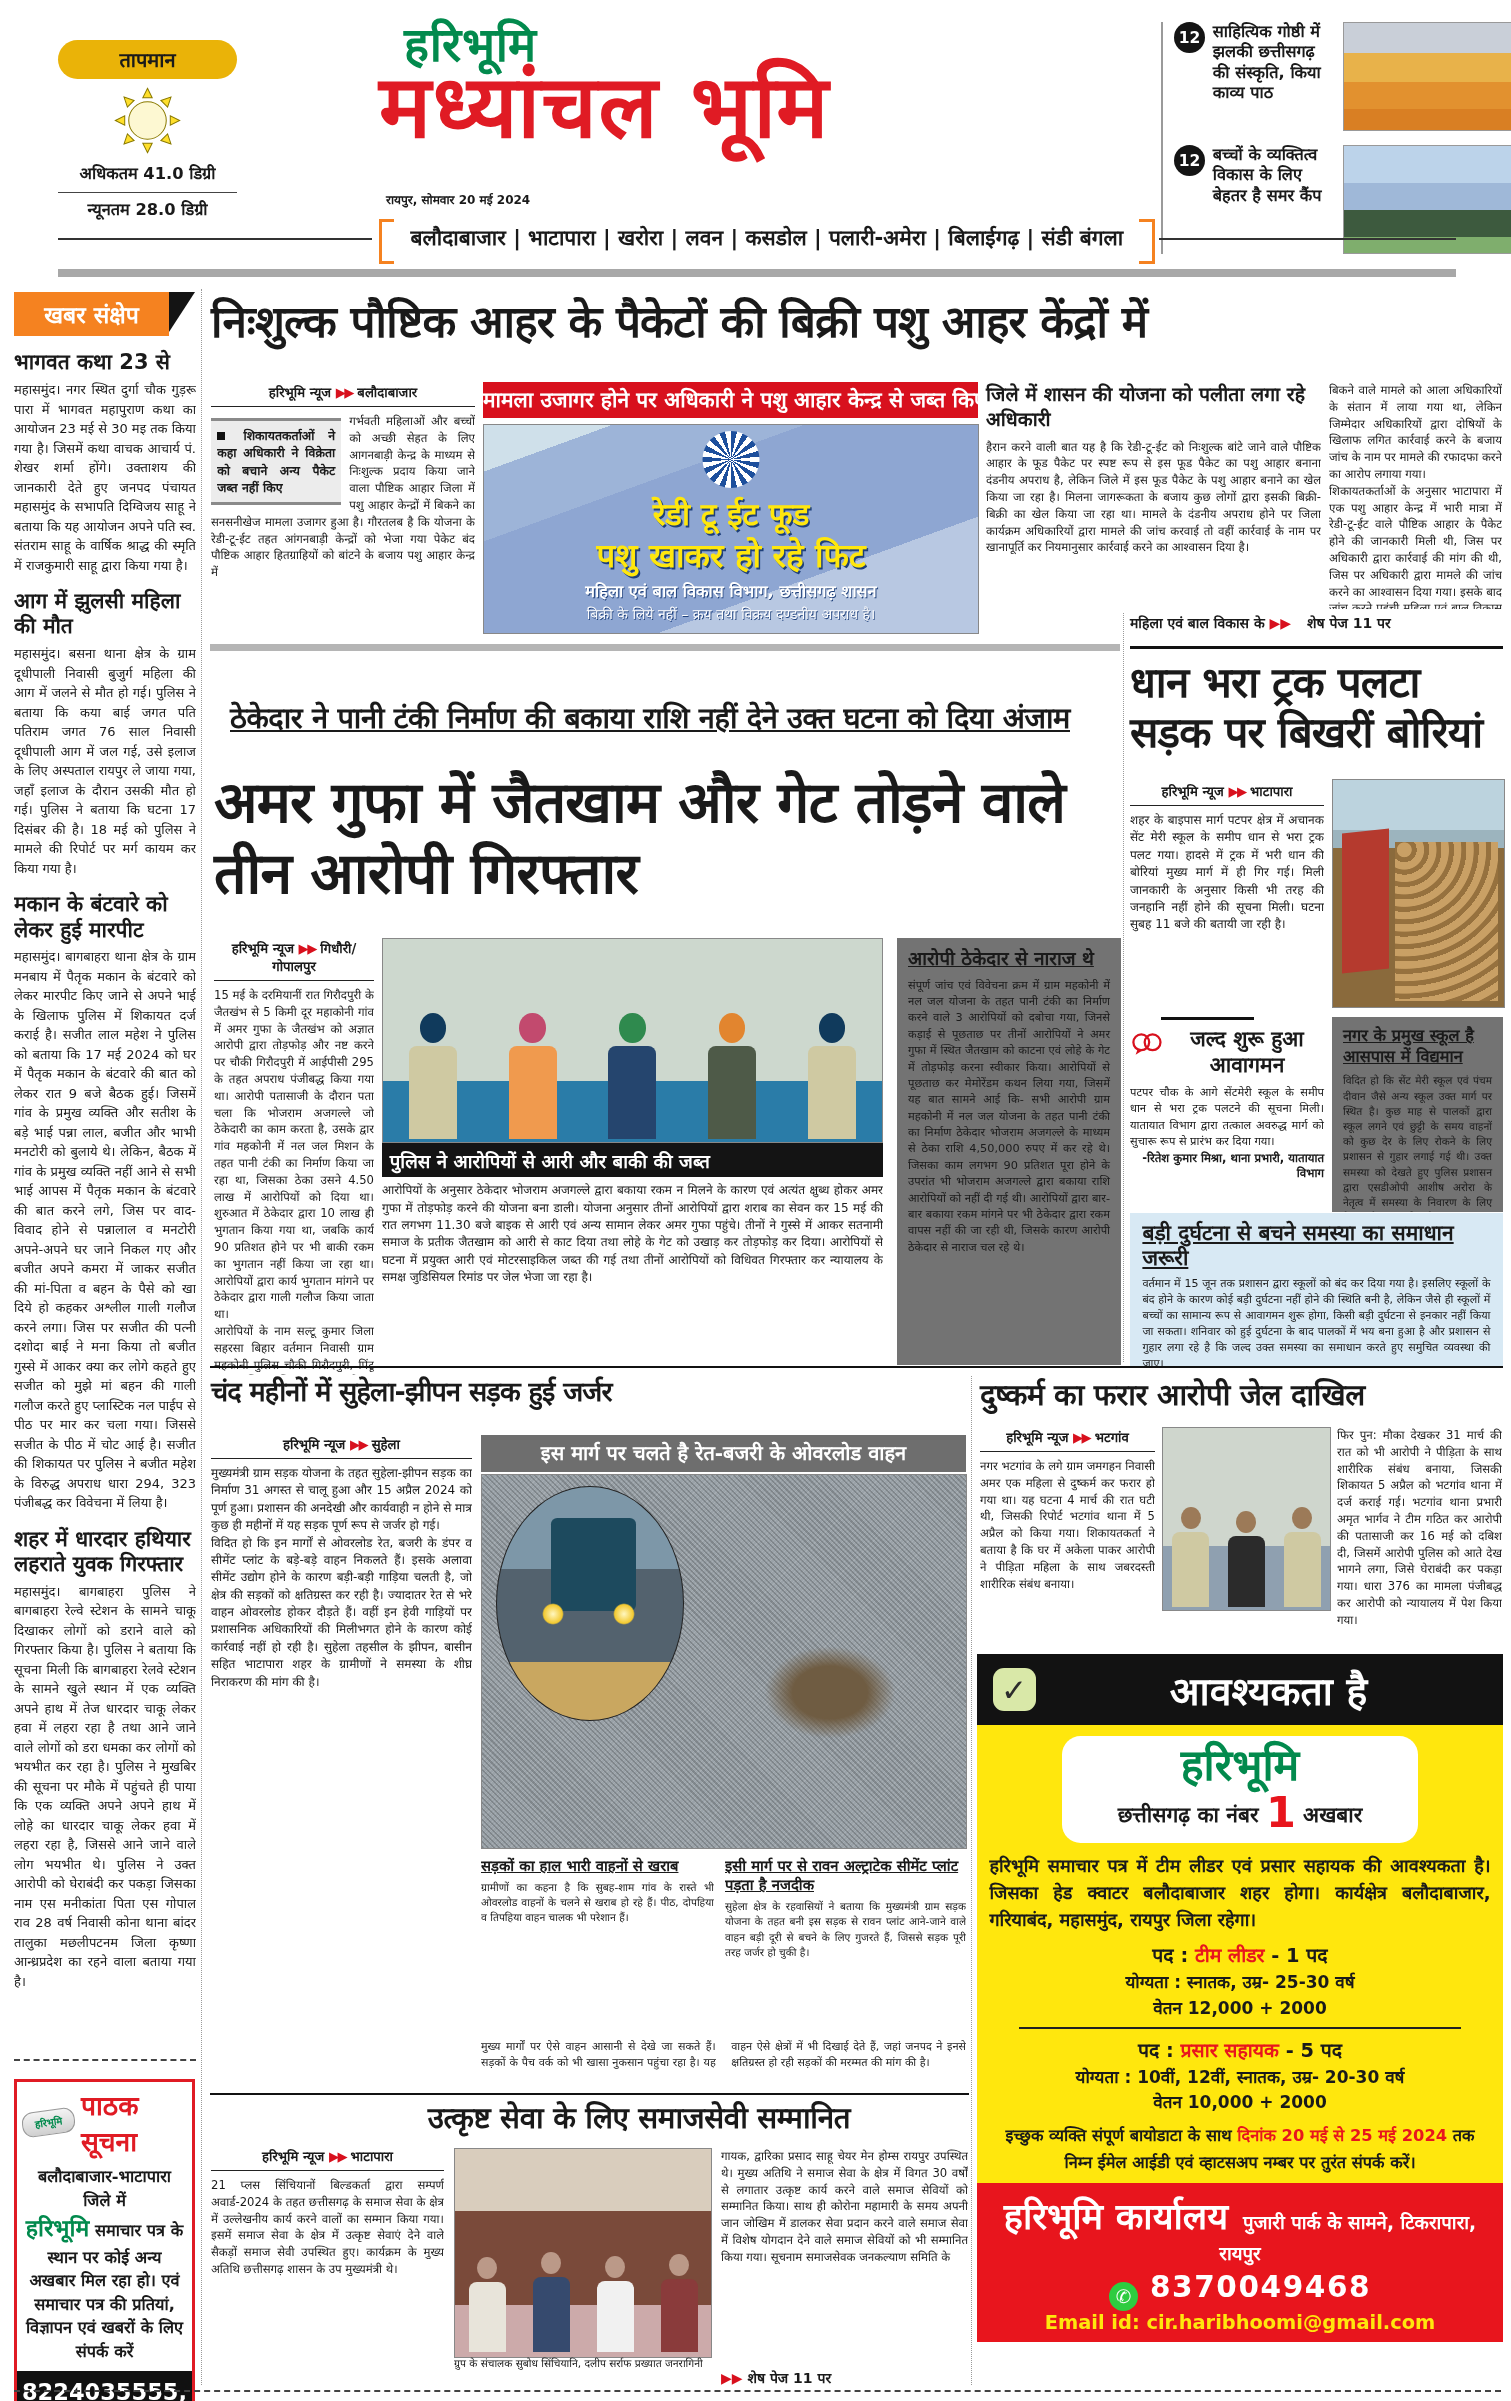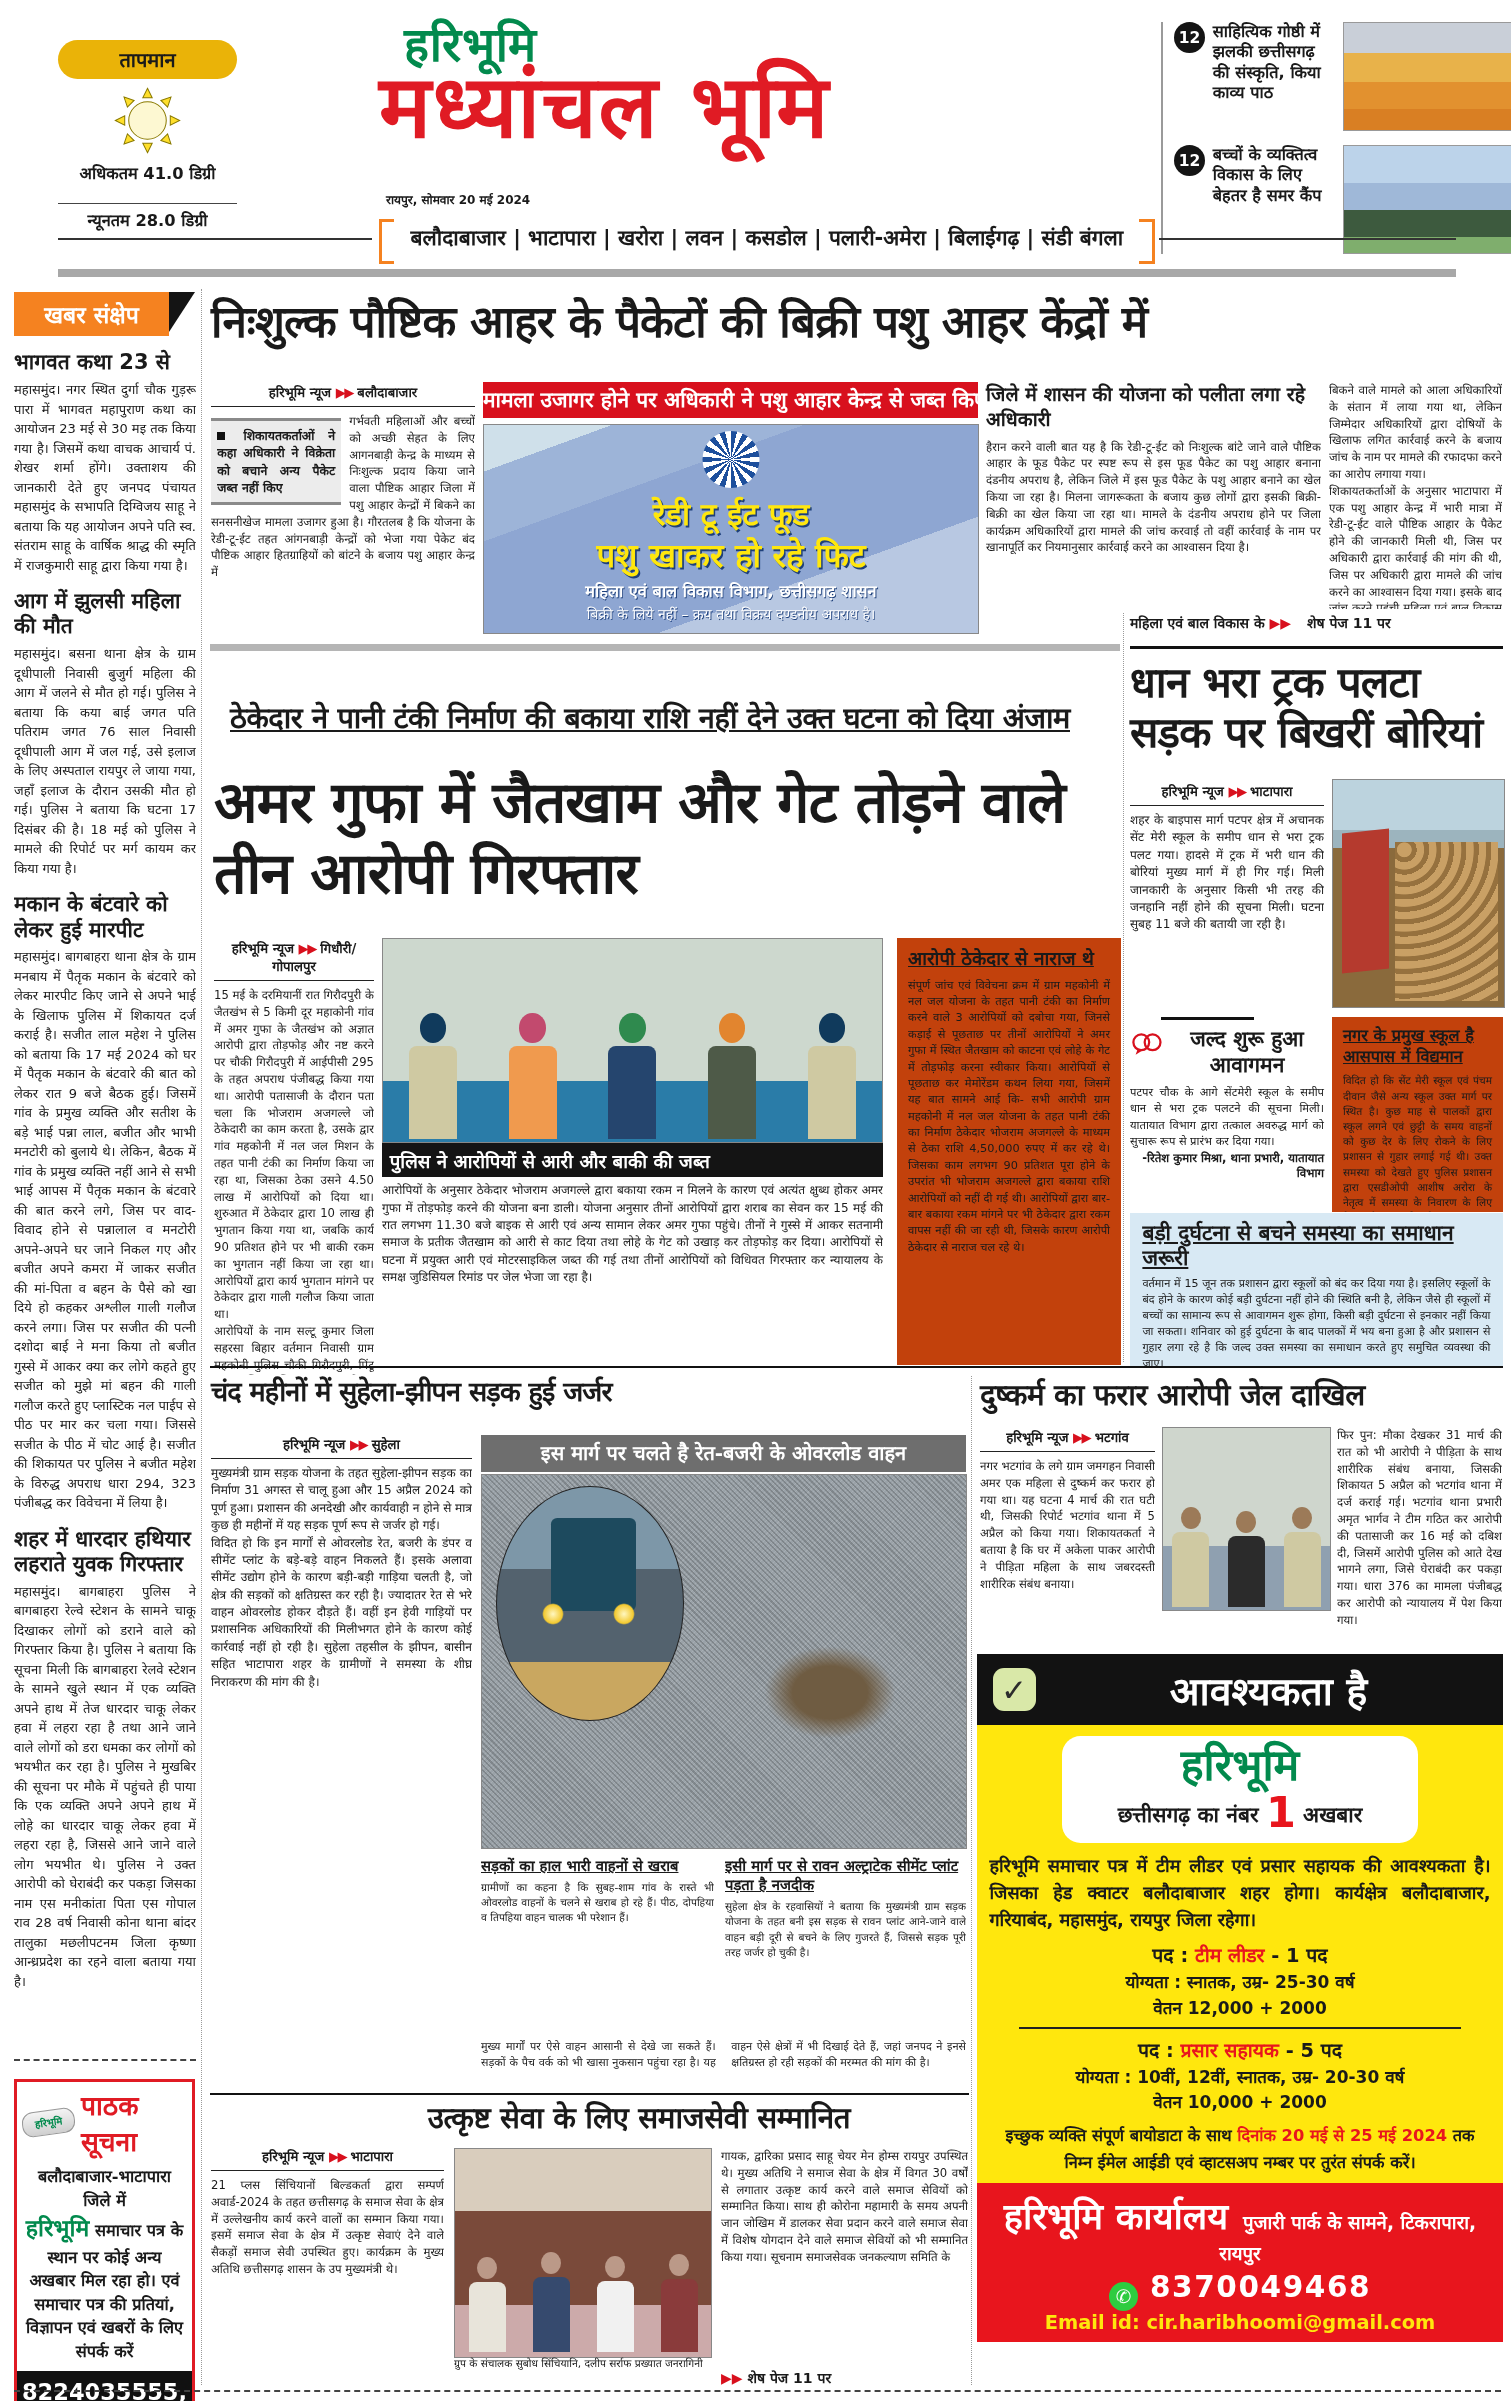--- a/index.html
+++ b/index.html
@@ -44,21 +44,21 @@
   .headline-xl{font-weight:bold;font-size:44px;line-height:1.15;letter-spacing:-0.8px;}
   .headline-amar{font-weight:bold;font-size:57px;line-height:1.25;letter-spacing:-0.8px;}
   .kicker{font-weight:bold;font-size:29px;text-decoration:underline;letter-spacing:-0.4px;}
   .red-strip{background:#d8101d;color:#fff;font-weight:bold;font-size:21px;text-align:center;line-height:36px;white-space:nowrap;overflow:hidden;}
   .pullquote{float:left;width:118px;background:#ececec;border-top:3.9px solid #8a8a8a;border-bottom:3.9px solid #8a8a8a;
              margin:4.7px 7.8px 3.1px 0;padding:6.2px;font-weight:bold;font-size:12.4px;line-height:1.4;}
   .pullquote .sq{display:inline-block;width:7.8px;height:7.8px;background:#111;margin-right:4.7px;}
   .subhead{font-weight:bold;font-size:19.4px;line-height:1.3;margin-bottom:6.2px;}
   .cont-line{font-weight:bold;font-size:14px;}
   .cont-line .arr{color:#d8101d;}
-  .graybox{background:#c2410c;padding:9.3px 11px;}
+  .graybox{background:#737373;padding:9.3px 11px;}
   .graybox h4{margin:0 0 6.2px 0;font-size:18.6px;text-decoration:underline;line-height:1.3;}
   .bluebox{background:#d8e9f4;padding:7.8px 12.4px;}
   .bluebox h4{margin:0 0 4.7px 0;font-size:21px;text-decoration:underline;line-height:1.2;}
   .caption-strip{background:#141414;color:#fff;font-weight:bold;font-size:18.6px;padding:4.7px 7.8px;}
   .photo-frame{border:0.8px solid #888;}
   .quoteblock .qt{font-weight:bold;font-size:21px;line-height:1.25;text-align:center;}
   .quoteblock .attr{font-weight:bold;font-size:11.6px;text-align:right;}
   .substrip{background:#6e6e6e;color:#fff;font-weight:bold;font-size:20px;text-align:center;line-height:37px;}
   .headline-l{font-weight:bold;font-size:27px;line-height:1.15;letter-spacing:-0.8px;white-space:nowrap;}
   .headline-m{font-weight:bold;font-size:29.5px;line-height:1.2;letter-spacing:-0.4px;}
@@ -109,21 +109,21 @@
           <polygon points="2,50 16,43 16,57"></polygon>
             <polygon points="98,50 84,43 84,57"></polygon>
           <polygon points="15,15 30,20 20,30"></polygon>
             <polygon points="85,15 80,30 70,20"></polygon>
           <polygon points="15,85 30,80 20,70"></polygon>
             <polygon points="85,85 70,80 80,70"></polygon>
           <circle cx="50" cy="50" r="28" fill="#fdf8d2"></circle>
         </g>
       </svg>
     </div>
-    <div class="weather-line" style="border-bottom:1.6px solid #444;padding-bottom:19px;">अधिकतम 41.0 डिग्री</div>
+    <div class="weather-line" style="border-bottom:1.6px solid #444;padding-bottom:8px;">अधिकतम 41.0 डिग्री</div>
     <div class="weather-line" style="padding-top:4.7px;">न्यूनतम 28.0 डिग्री</div>
   </div>
 
   <div class="abs brand-top" style="left:404px;top:11px;">हरिभूमि</div>
   <div class="abs brand-main" style="left:379px;top:62px;">मध्यांचल भूमि</div>
   <div class="abs dateline" style="left:386px;top:191px;">रायपुर, सोमवार 20 मई 2024</div>
 
   <div class="abs" style="left:1161px;top:22px;width:346px;border-left:2.3px solid #9a9a9a;padding-left:11px;">
     <div class="teaser" style="margin-bottom:14px;">
       <div class="page-badge">12</div>

